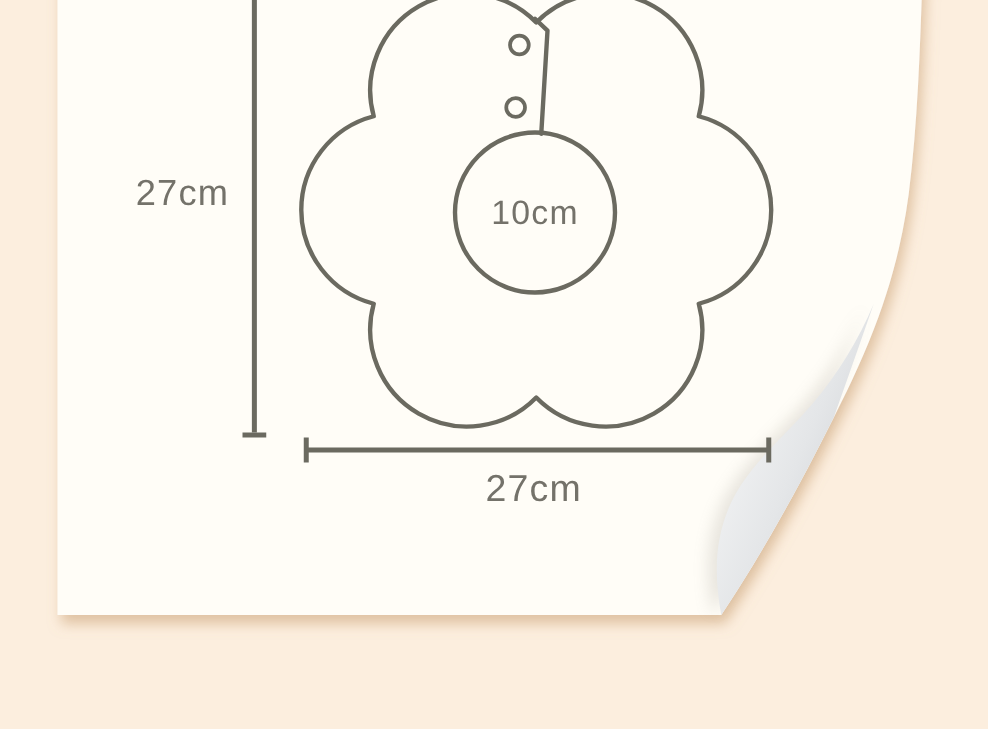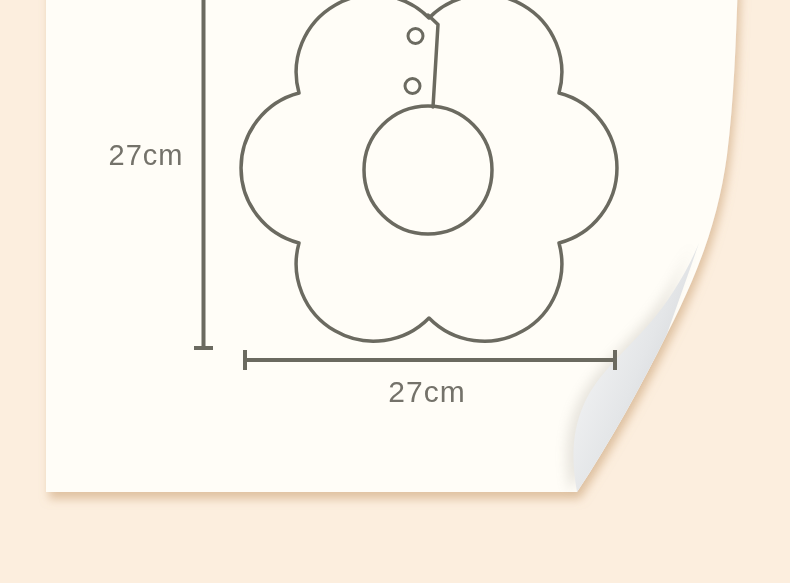--- a/index.html
+++ b/index.html
@@ -94,15 +94,16 @@
     <path class="outline" d="M 428,15 L 438,24.5 L 433,107"></path>
 
     <circle class="snap" cx="415.5" cy="36" r="7.5"></circle>
     <circle class="snap" cx="412.5" cy="86" r="7.5"></circle>
 
     <circle class="outline" cx="428" cy="170" r="64"></circle>
   </svg>
 
   <div class="dim-label height">27cm</div>
 
+  <div class="dim-label neck">10cm</div>
 
   <div class="dim-label width">27cm</div>
 </div>
 
 </body></html>

